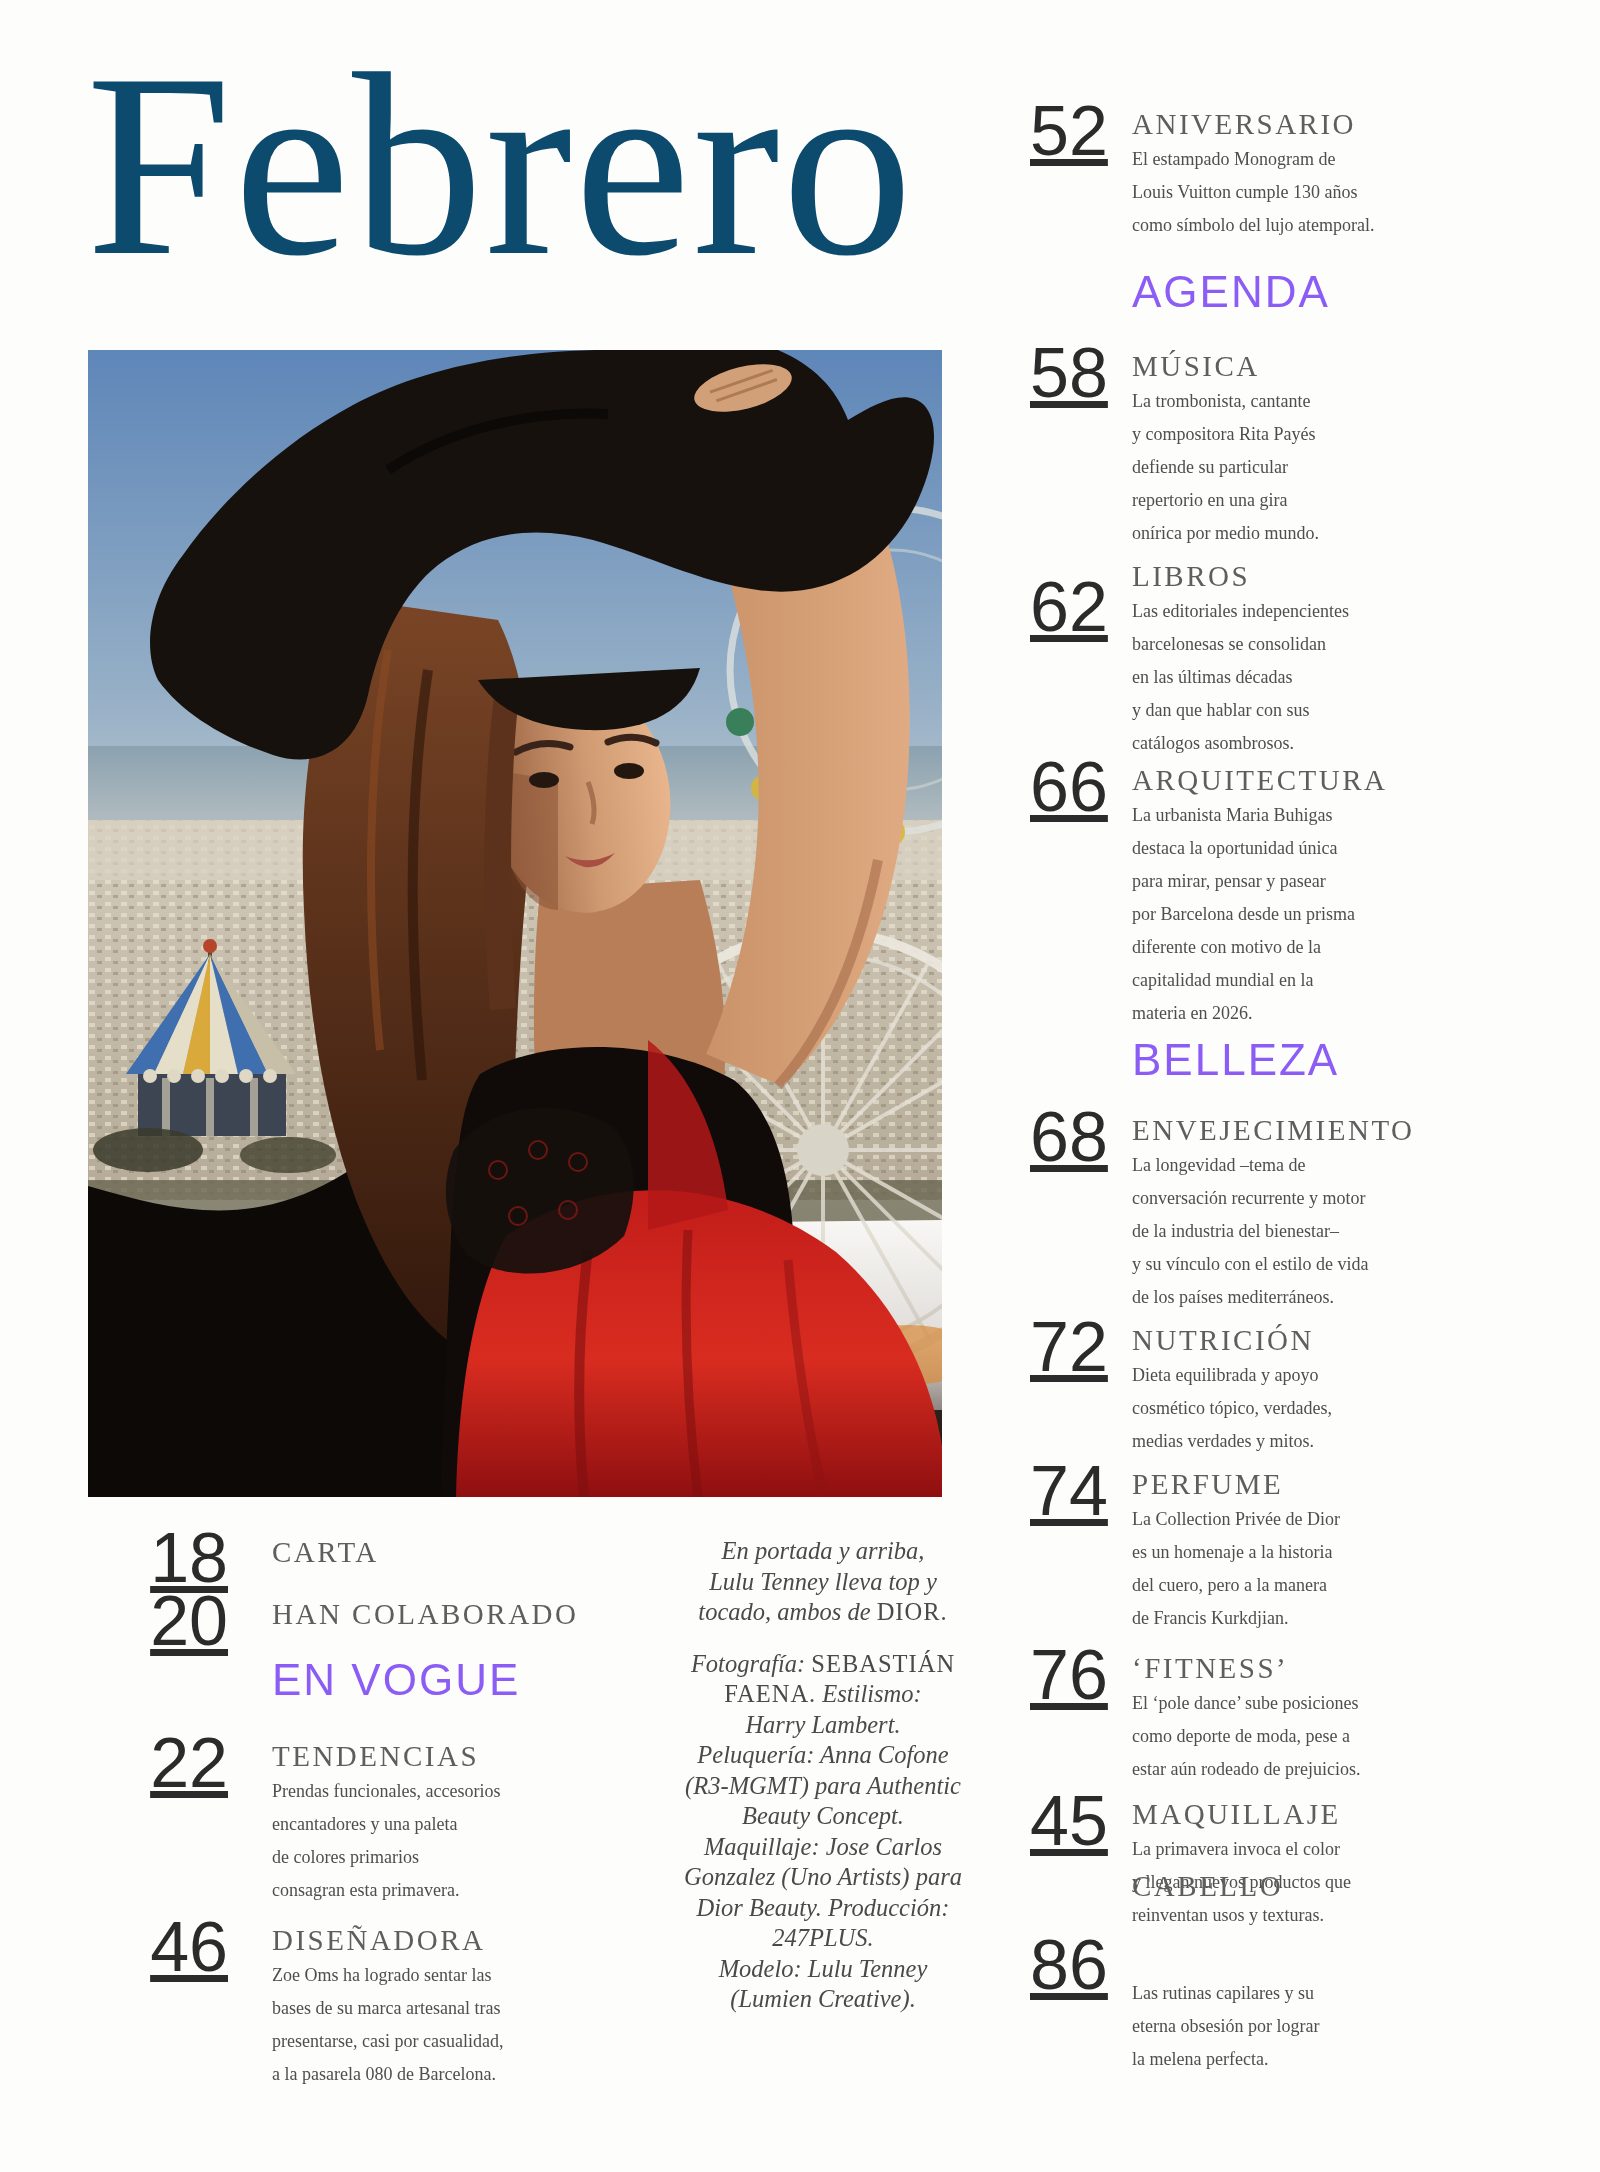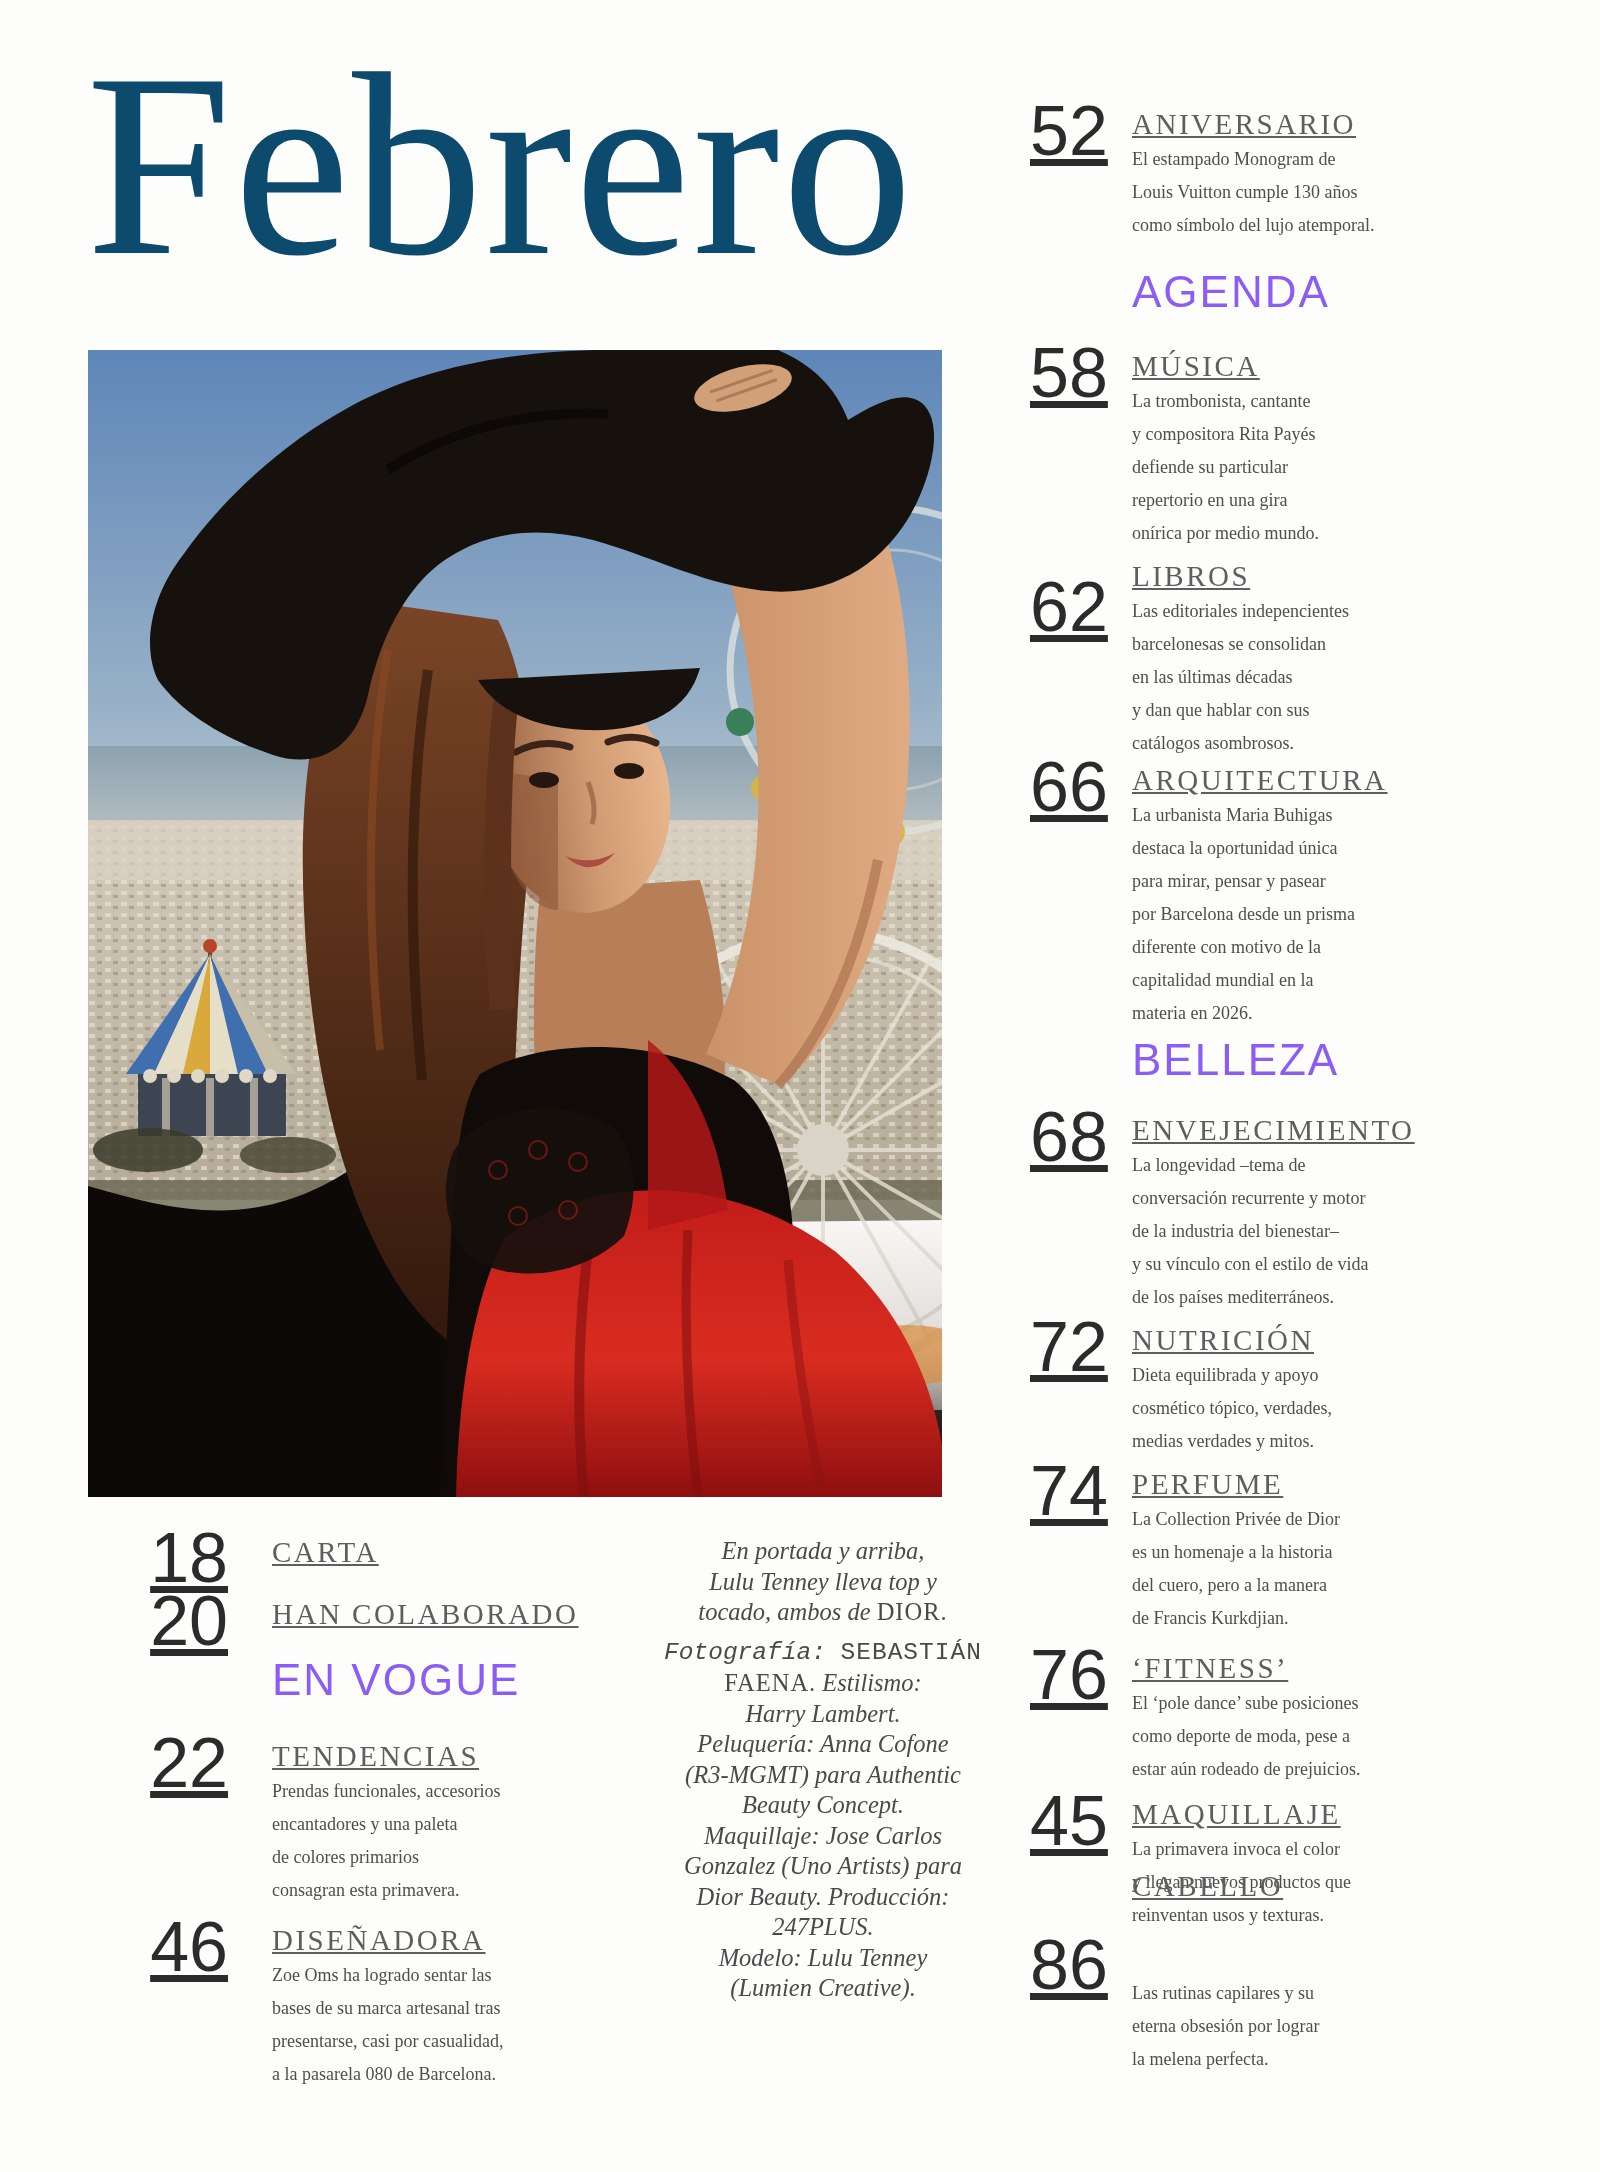--- a/index.html
+++ b/index.html
@@ -23,37 +23,36 @@
   }
   .numL{width:92px;text-align:right;left:136px;}
   .numR{left:1030px;}
   .sec{
     position:absolute;font-family:"Liberation Sans","DejaVu Sans",sans-serif;
     font-size:44px;line-height:1;color:#8b5cf6;letter-spacing:2px;
   }
   .etitle{
     position:absolute;font-size:29px;line-height:1;color:#5e5e5e;
     letter-spacing:2.5px;
-    text-decoration:underline;
   }
   .edesc{
     position:absolute;font-size:18px;line-height:33px;color:#4e4e4e;
     white-space:pre-line;width:430px;
   }
   .colL{left:272px;}
   .colR{left:1132px;}
 
   .credits{
     position:absolute;left:628px;top:1536px;width:390px;
     text-align:center;font-size:24.5px;line-height:30.5px;color:#4a4a4a;
   }
   .cr-line{min-height:30.5px;}
   .cr-i{font-style:italic;}
   .cr-r{font-style:normal;letter-spacing:1px;}
-  .cr-gap{margin-top:10px;font-family:Liberation Mono, monospace;}
+  .cr-gap{margin-top:21px;}
 </style>
 </head>
 <body>
 
 <div class="masthead">Febrero</div>
 
 <div class="photo-frame">
 <svg viewBox="0 0 854 1147" preserveAspectRatio="none">
   <defs>
     <linearGradient id="skyGrad" x1="0" y1="0" x2="0" y2="1">

